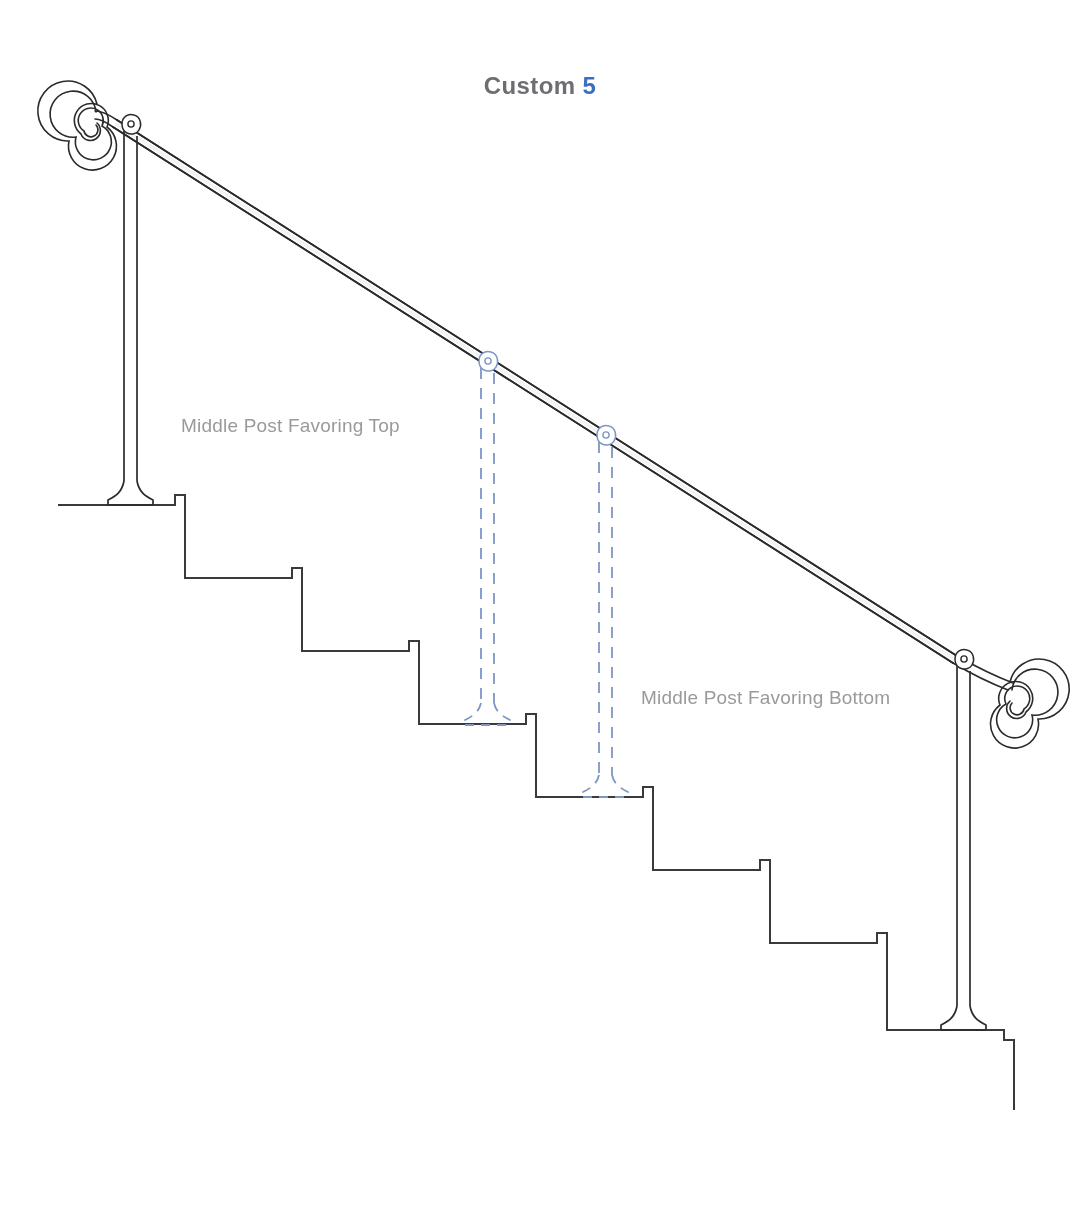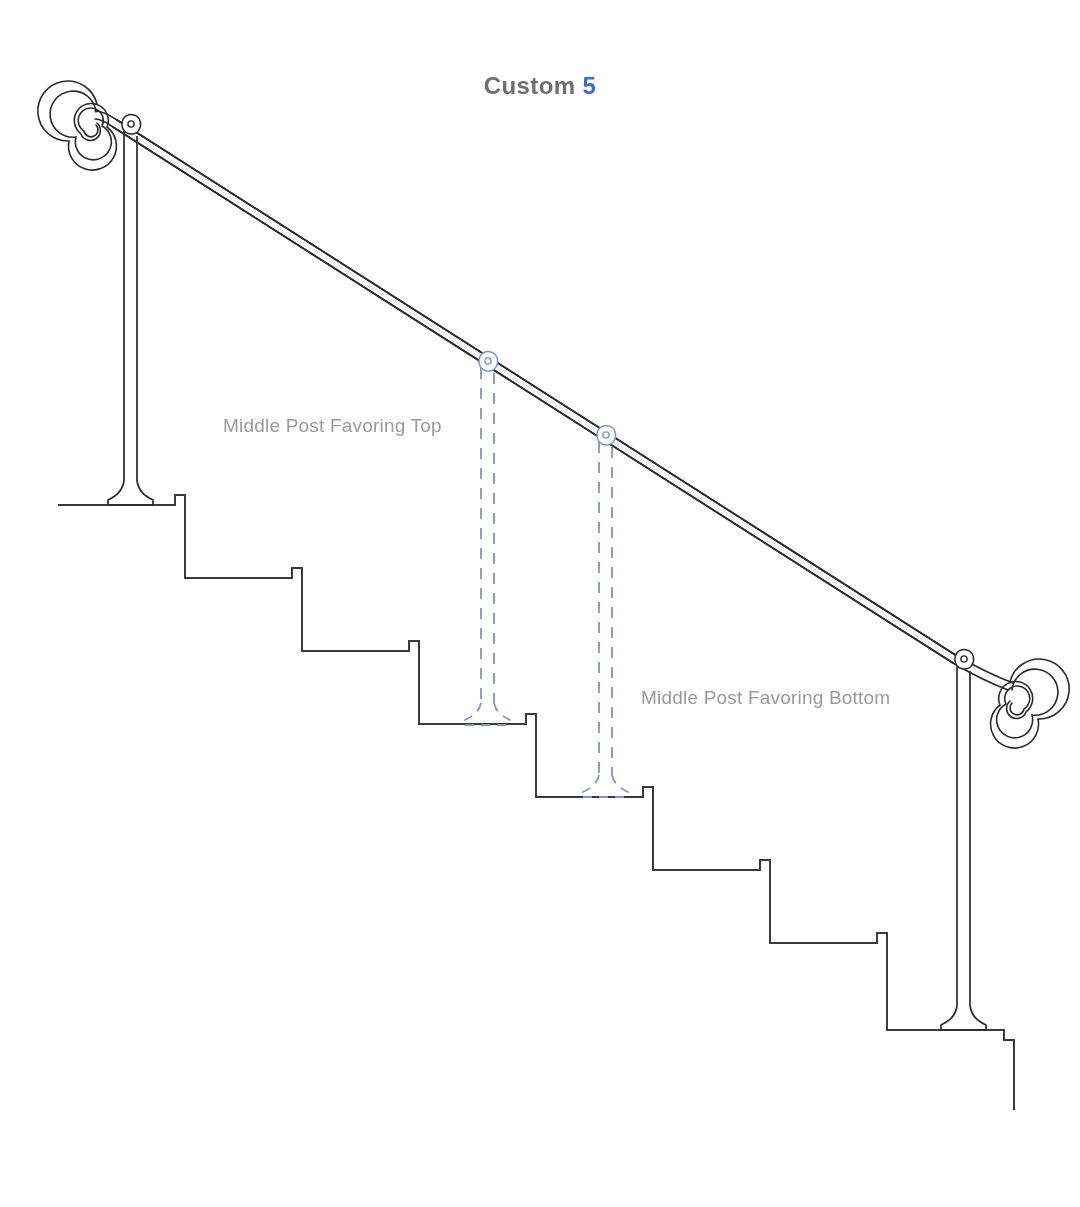--- a/index.html
+++ b/index.html
@@ -52,21 +52,21 @@
   }
   .annot {
     position: absolute;
     font-family: "Liberation Sans", sans-serif;
     font-size: 19px;
     font-weight: 400;
     color: #9a9a9c;
     white-space: nowrap;
     letter-spacing: 0.2px;
   }
-  #annot-top { left: 181px; top: 415px; margin-left: 42px; }
+  #annot-top { left: 181px; top: 415px; }
   #annot-bottom { left: 641px; top: 687px; }
 </style>
 </head>
 <body>
 
 <div id="diagram-root">
 
   <svg id="stair-svg" viewBox="0 0 1080 1207" xmlns="http://www.w3.org/2000/svg">
 
     <defs>

